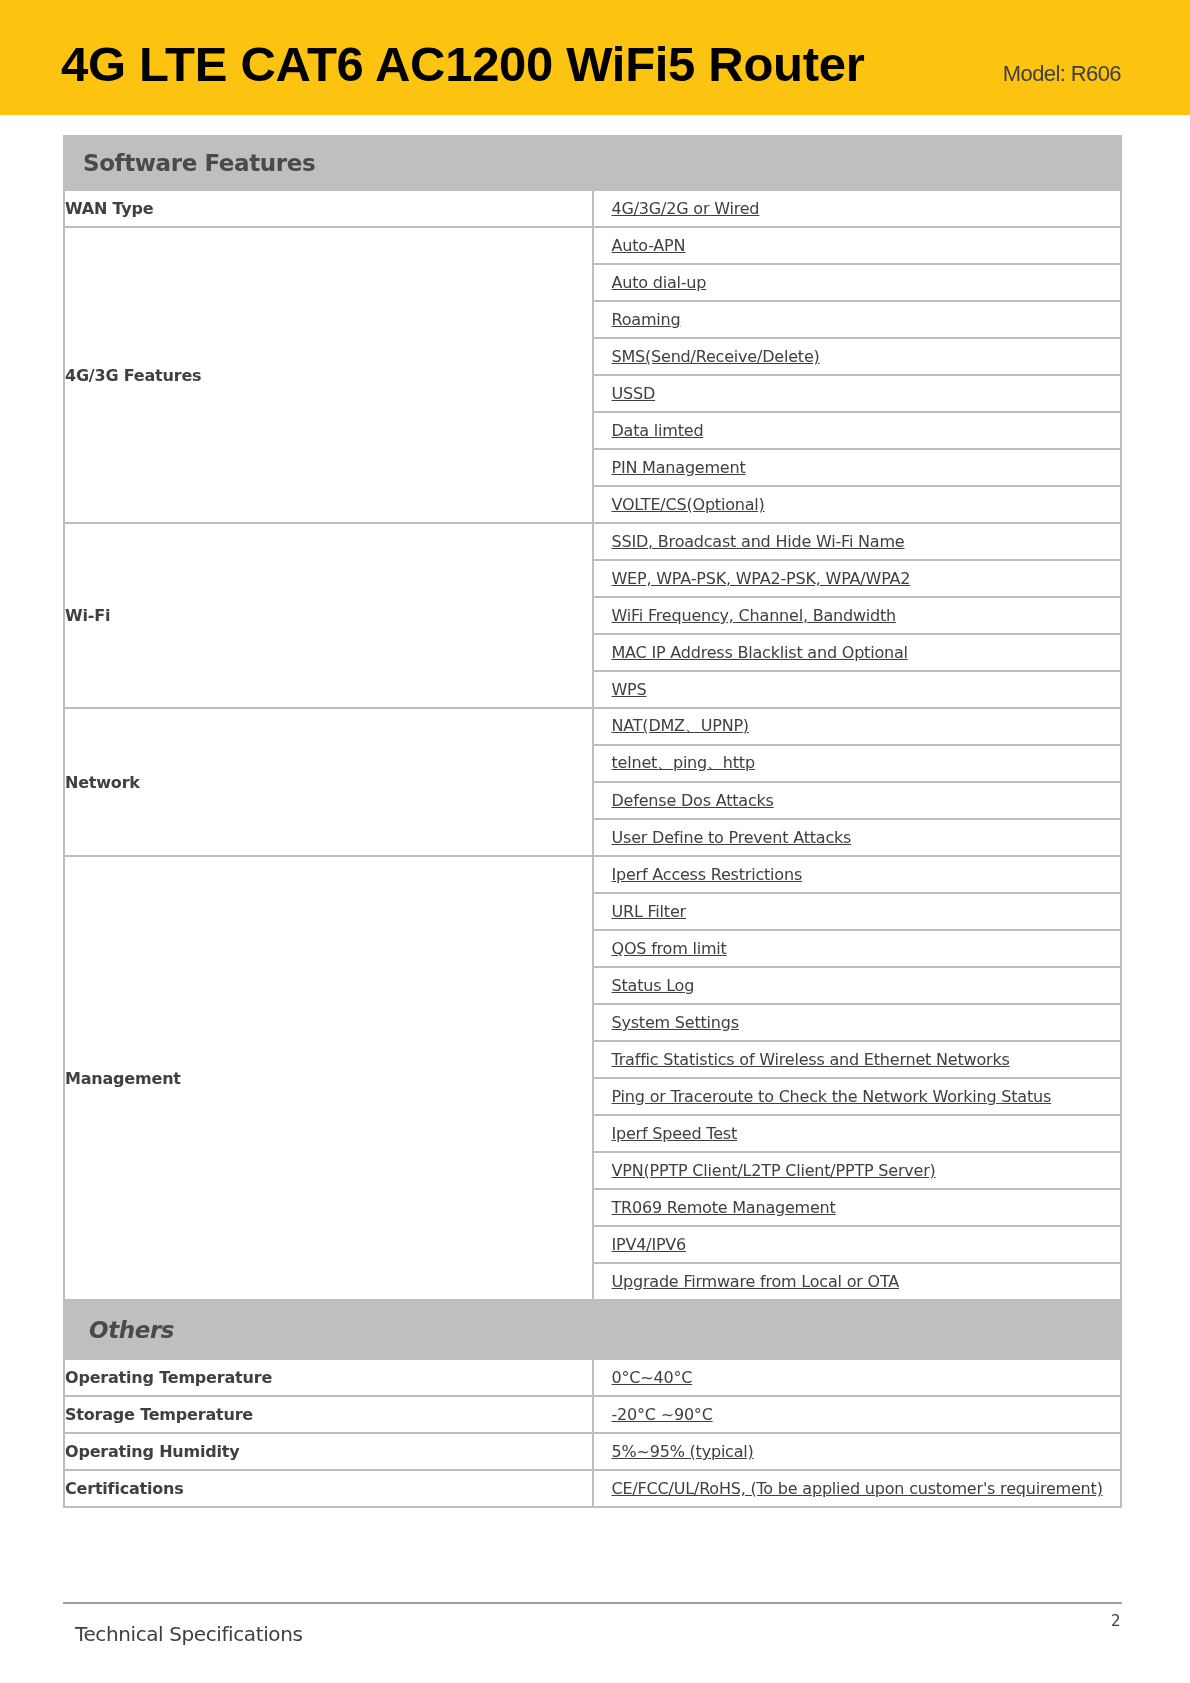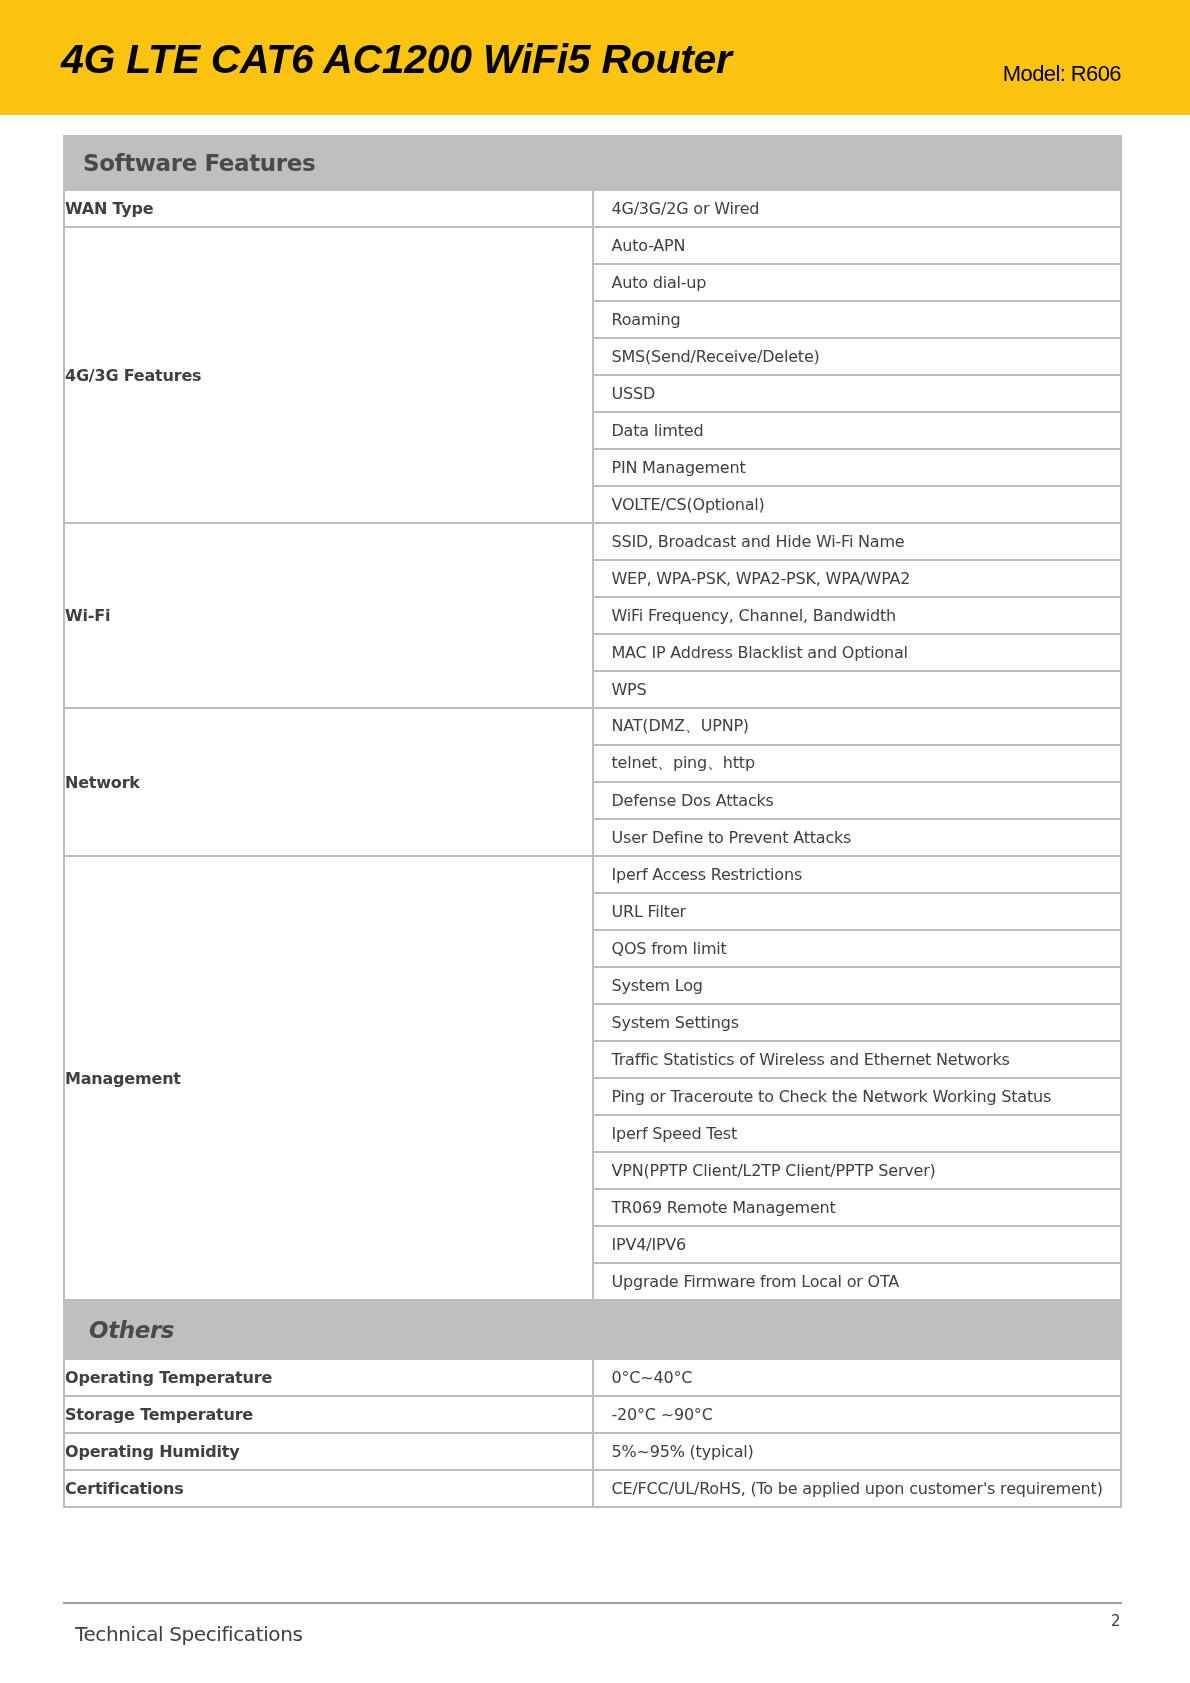--- a/index.html
+++ b/index.html
@@ -1,25 +1,25 @@
 <!DOCTYPE html>
 <html><head>
 <meta charset="utf-8">
 <style>
   html, body { margin:0; padding:0; background:#ffffff; }
   body { width:1190px; height:1683px; position:relative; overflow:hidden; font-family:"Liberation Sans", sans-serif; }
   .header-band { position:absolute; left:0; top:0; width:1190px; height:115px; background:#fdc311; }
-  .title { position:absolute; left:61px; top:36px; font-family:"Liberation Sans", sans-serif; font-weight:bold; font-size:41px; color:#000; letter-spacing:-0.3px; white-space:nowrap;font-style:italic; }
-  .model { position:absolute; right:69px; top:61px; font-family:"Liberation Sans", sans-serif; font-size:22px; color:#000000; letter-spacing:-0.6px; white-space:nowrap; }
+  .title { position:absolute; left:61px; top:36px; font-family:"Liberation Sans", sans-serif; font-weight:bold; font-size:49px; color:#000; letter-spacing:-0.3px; white-space:nowrap; }
+  .model { position:absolute; right:69px; top:61px; font-family:"Liberation Sans", sans-serif; font-size:22px; color:#404040; letter-spacing:-0.6px; white-space:nowrap; }
   .spec-table { position:absolute; left:63px; top:135px; width:1059px; border-collapse:collapse; table-layout:fixed; }
   .spec-table td { border:2px solid #bdbdbd; font-family:"DejaVu Sans", sans-serif; font-size:16px; color:#404040; padding:0; }
   .section-row td { background:#bfbfbf; height:52px; font-size:23px; font-weight:bold; color:#4a4a4a; padding-left:18px; border-color:#bfbfbf; letter-spacing:-0.4px; }
   .section-row.others td { height:57px; padding-left:24px;font-style:italic; }
   .label-cell { width:275px; text-align:left; font-weight:bold; color:#3f3f3f; font-size:16px; letter-spacing:-0.2px; }
-  .value-cell { padding-left:18px !important; height:35px; letter-spacing:-0.2px; white-space:nowrap; }
+  .value-cell { padding-left:18px !important; height:35px; letter-spacing:-0.2px; white-space:nowrap;text-decoration:underline; }
   .footer-line { position:absolute; left:63px; top:1602px; width:1059px; height:2px; background:#a0a0a0; }
   .footer-text { position:absolute; left:75px; top:1622px; font-family:"DejaVu Sans", sans-serif; font-size:20px; color:#404040; letter-spacing:-0.4px; }
   .page-num { position:absolute; left:1111px; top:1612px; font-family:"DejaVu Sans", sans-serif; font-size:15px; color:#404040; }
 </style>
 </head>
 <body>
 
 <div class="header-band">
   <div class="title">4G LTE CAT6 AC1200 WiFi5 Router</div>
   <div class="model">Model: R606</div>
@@ -92,21 +92,21 @@
         <td class="label-cell" rowspan="12">Management</td>
         <td class="value-cell">Iperf Access Restrictions</td>
       </tr>
       <tr>
         <td class="value-cell">URL Filter</td>
       </tr>
       <tr>
         <td class="value-cell">QOS from limit</td>
       </tr>
       <tr>
-        <td class="value-cell">System Log</td>
+        <td class="value-cell">Status Log</td>
       </tr>
       <tr>
         <td class="value-cell">System Settings</td>
       </tr>
       <tr>
         <td class="value-cell">Traffic Statistics of Wireless and Ethernet Networks</td>
       </tr>
       <tr>
         <td class="value-cell">Ping or Traceroute to Check the Network Working Status</td>
       </tr>

